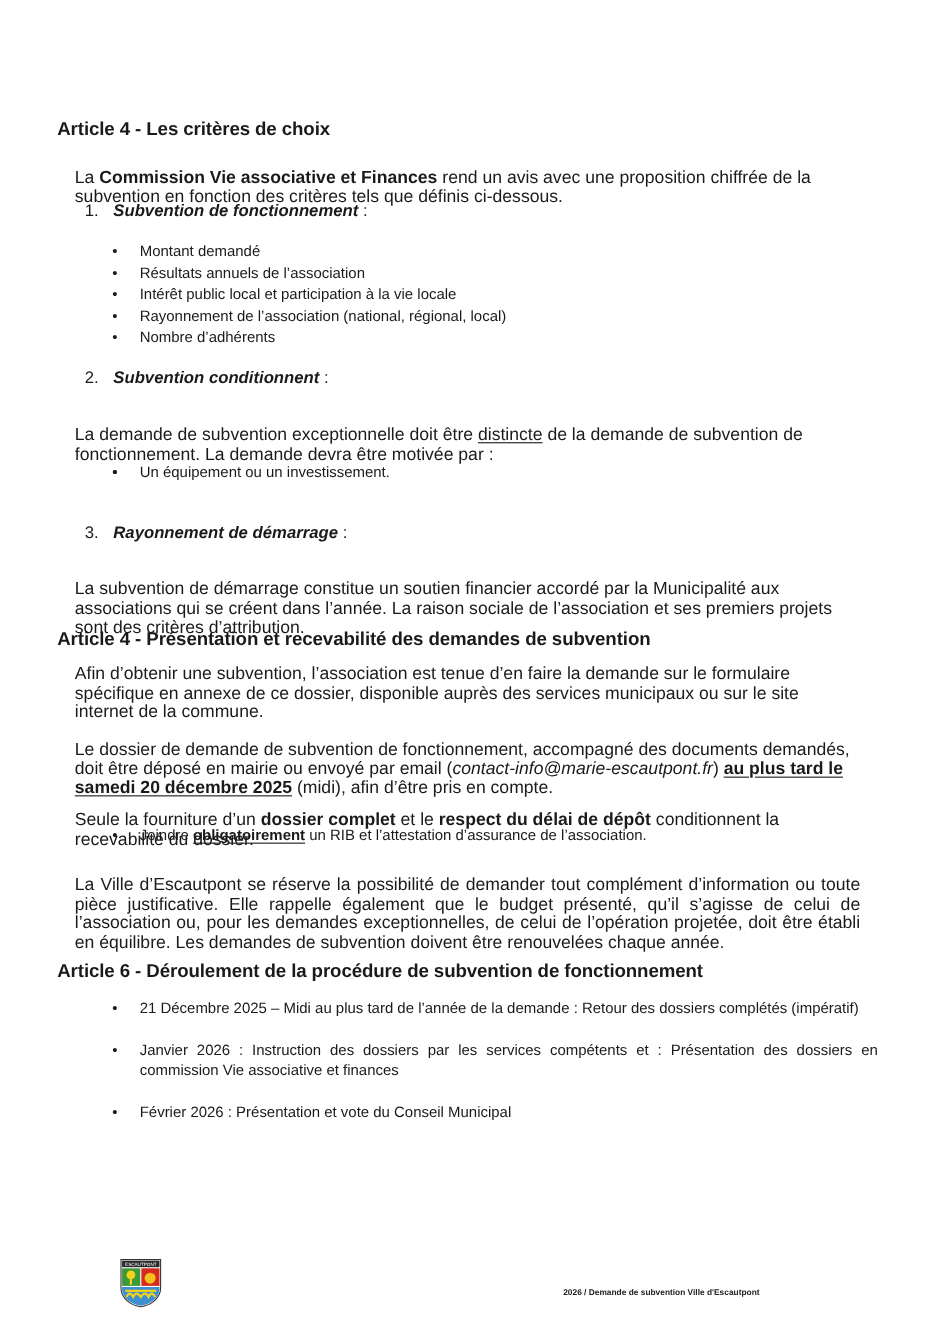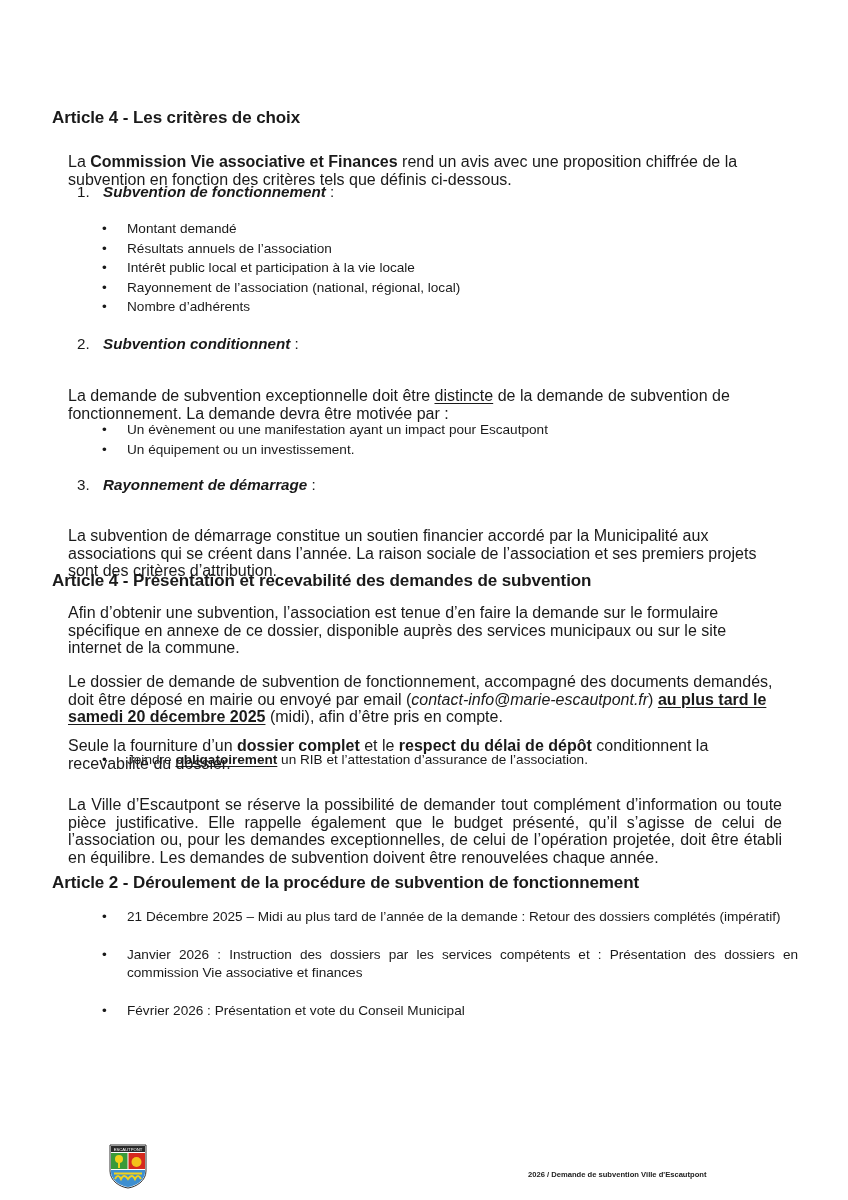--- a/index.html
+++ b/index.html
@@ -10,21 +10,21 @@
   .justify { text-align:justify; }
   h2 { margin:0; font-size:17px; font-weight:bold; line-height:19px; letter-spacing:-0.1px; }
   .numhead { position:relative; padding-left:51px; font-size:15.2px; line-height:19px; }
   .numhead .num { position:absolute; left:25px; font-weight:normal; }
   .numhead .t { font-weight:bold; font-style:italic; }
   ul { list-style:none; margin:0; padding:0; }
   ul li { position:relative; padding-left:75px; font-size:13.6px; line-height:19.6px; }
   ul li .bullet { position:absolute; left:50px; top:0; }
   .blk { position:absolute; left:0; right:0; }
   u { text-decoration:underline; text-underline-offset:2px; }
-  .footer-text { position:absolute; left:528px; top:1170px; font-size:7.6px; font-weight:bold; color:#222; }
+  .footer-text { position:absolute; left:512px; top:1170px; font-size:7.6px; font-weight:bold; color:#222; }
   .logo { position:absolute; left:108px; top:1143px; width:40px; height:46px; }
   .timeline li { line-height:18px; text-align:justify; }
 </style>
 </head>
 <body>
 
 <div class="page">
 
   <h2 class="blk" style="top:108px">Article 4 - Les critères de choix</h2>
 
@@ -42,21 +42,21 @@
     <li><span class="bullet">•</span><span>Nombre d’adhérents</span></li>
   </ul>
 
   <div class="blk numhead" style="top:334px">
     <span class="num">2.</span><span class="t">Subvention conditionnent</span><span> :</span>
   </div>
 
   <p class="blk" style="top:371px"><span>La demande de subvention exceptionnelle doit être </span><u>distincte</u><span> de la demande de subvention de fonctionnement. La demande devra être motivée par :</span></p>
 
   <ul class="blk" style="top:420px">
-    <li><span class="bullet">•</span><span>Un évènement ou une manifestation ayant un impact pour Escautpont</span></li>
+    <li><span class="bullet">•</span></li>
     <li><span class="bullet">•</span><span>Un équipement ou un investissement.</span></li>
   </ul>
 
   <div class="blk numhead" style="top:475px">
     <span class="num">3.</span><span class="t">Rayonnement de démarrage</span><span> :</span>
   </div>
 
   <p class="blk" style="top:511px">La subvention de démarrage constitue un soutien financier accordé par la Municipalité aux associations qui se créent dans l’année. La raison sociale de l’association et ses premiers projets sont des critères d’attribution.</p>
 
   <h2 class="blk" style="top:571px">Article 4 - Présentation et recevabilité des demandes de subvention</h2>
@@ -66,21 +66,21 @@
   <p class="blk" style="top:657px"><span>Le dossier de demande de subvention de fonctionnement, accompagné des documents demandés, doit être déposé en mairie ou envoyé par email (</span><i>contact-info@marie-escautpont.fr</i><span>) </span><b><u>au plus tard le samedi 20 décembre 2025</u></b><span> (midi), afin d’être pris en compte.</span></p>
 
   <p class="blk" style="top:721px"><span>Seule la fourniture d’un </span><b>dossier complet</b><span> et le </span><b>respect du délai de dépôt</b><span> conditionnent la recevabilité du dossier.</span></p>
 
   <ul class="blk" style="top:750px">
     <li><span class="bullet">•</span><span>Joindre </span><b><u>obligatoirement</u></b><span> un RIB et l’attestation d’assurance de l’association.</span></li>
   </ul>
 
   <p class="blk justify" style="top:780px">La Ville d’Escautpont se réserve la possibilité de demander tout complément d’information ou toute pièce justificative. Elle rappelle également que le budget présenté, qu’il s’agisse de celui de l’association ou, pour les demandes exceptionnelles, de celui de l’opération projetée, doit être établi en équilibre. Les demandes de subvention doivent être renouvelées chaque année.</p>
 
-  <h2 class="blk" style="top:873px">Article 2 - Déroulement de la procédure de subvention de fonctionnement</h2>
+  <h2 class="blk" style="top:873px">Article 6 - Déroulement de la procédure de subvention de fonctionnement</h2>
 
   <ul class="blk timeline" style="top:908px">
     <li style="margin-bottom:20px"><span class="bullet">•</span><span>21 Décembre 2025 – Midi au plus tard de l’année de la demande : Retour des dossiers complétés (impératif)</span></li>
     <li style="margin-bottom:20px"><span class="bullet">•</span><span>Janvier 2026 : Instruction des dossiers par les services compétents et : Présentation des dossiers en commission Vie associative et finances</span></li>
     <li><span class="bullet">•</span><span>Février 2026 : Présentation et vote du Conseil Municipal</span></li>
   </ul>
 </div>
 
 <div class="logo">
   <svg width="40" height="46" viewBox="0 0 40 46">

